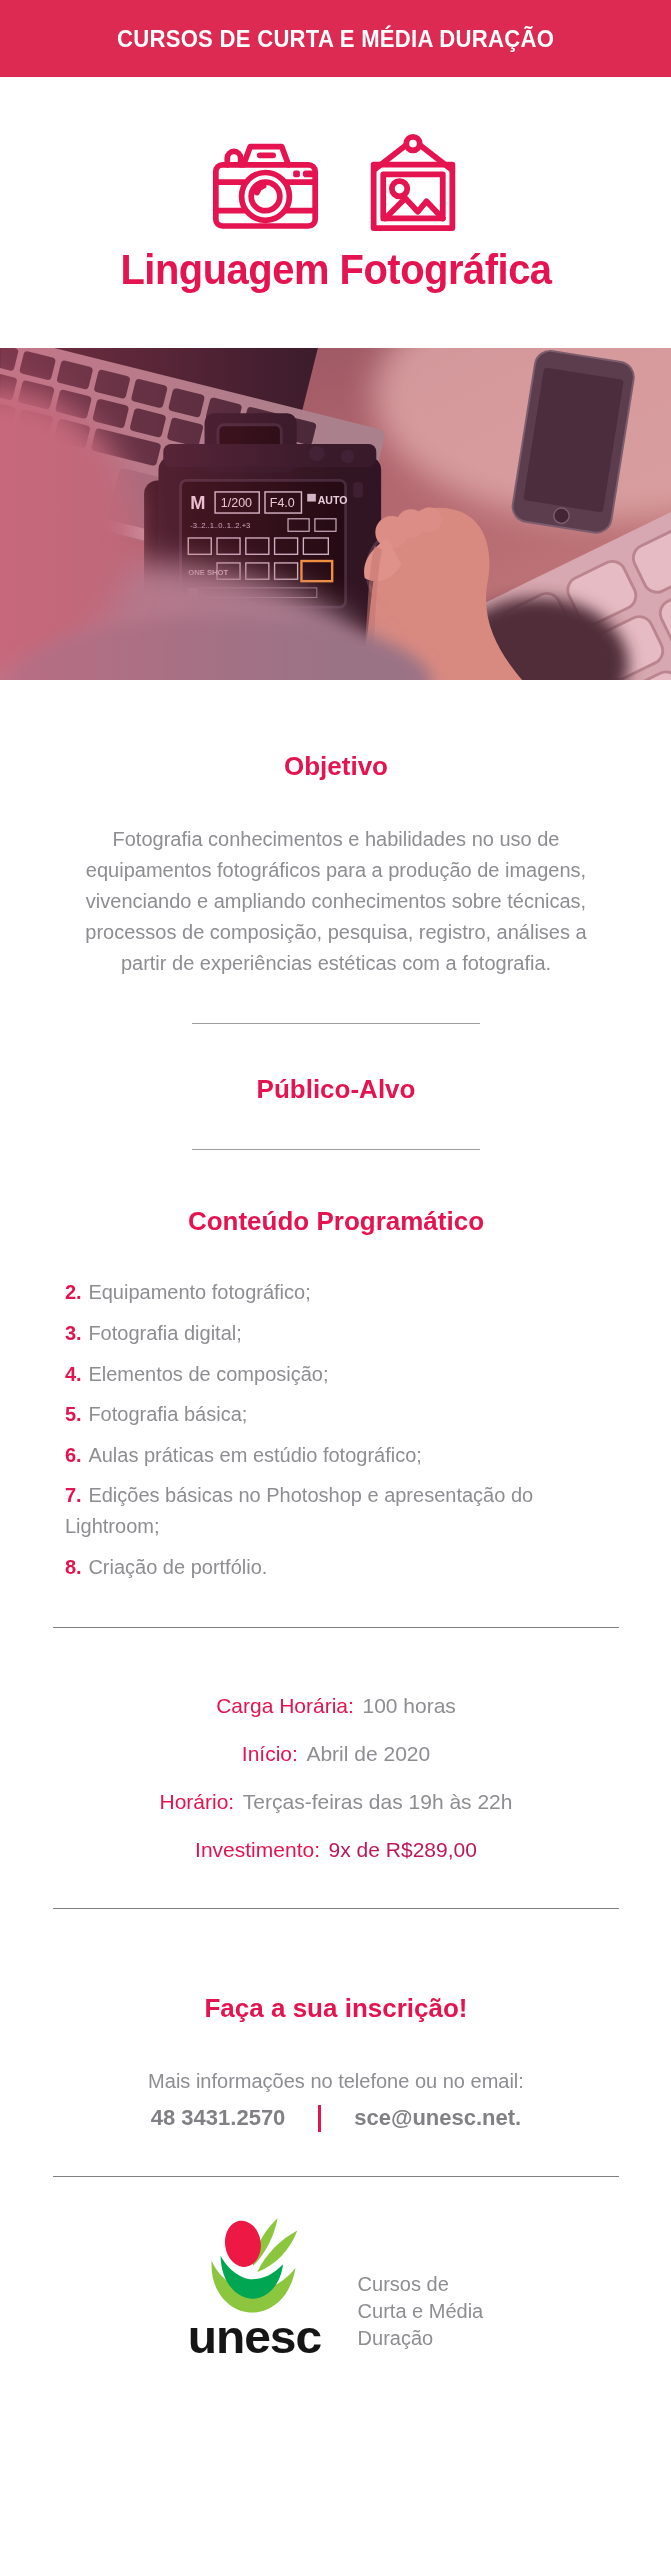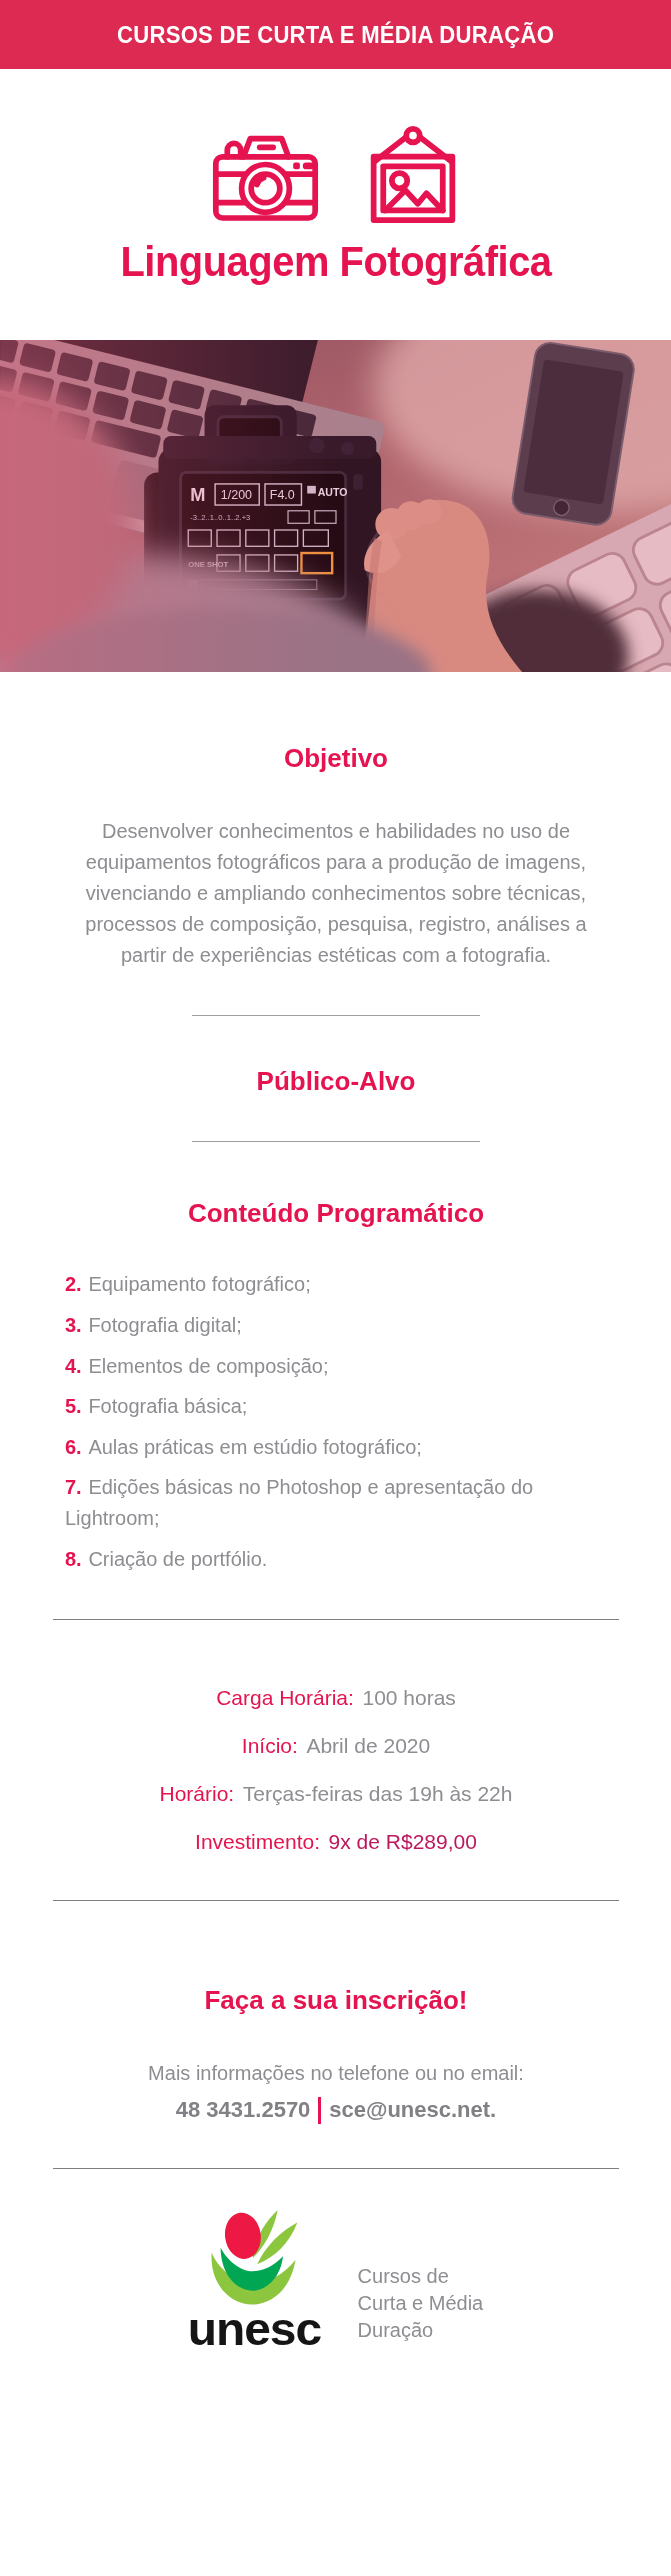--- a/index.html
+++ b/index.html
@@ -1,20 +1,20 @@
 <!DOCTYPE html>
 <html><head>
 <meta charset="utf-8">
 <style>
   html,body{margin:0;padding:0;background:#ffffff;}
   body{width:672px;font-family:"Liberation Sans",sans-serif;-webkit-font-smoothing:antialiased;}
   .flyer{width:672px;min-height:2576px;background:#fff;overflow:hidden;}
 
   
-  .banner{height:69px;background:#DC2A52;display:flex;align-items:center;justify-content:center;}
+  .banner{height:77px;background:#DC2A52;display:flex;align-items:center;justify-content:center;}
   .banner span{color:#fff;font-size:24px;font-weight:700;letter-spacing:0.3px;transform:scaleX(.92);display:inline-block;white-space:nowrap;}
 
   
   .icons-row{margin-top:56px;display:flex;justify-content:center;align-items:flex-end;gap:46px;height:98px;}
   .icons-row svg{display:block;}
   .page-title{margin:15.4px 0 0 0;text-align:center;color:#E5134F;font-size:42px;font-weight:700;letter-spacing:-0.5px;transform:scaleX(.95);}
 
   
   .hero{margin-top:54px;width:672px;height:332px;line-height:0;}
   .hero svg{display:block;}
@@ -40,21 +40,21 @@
   .conteudo-list .num{color:#E5134F;font-weight:700;margin-right:6.7px;}
 
   .info-block{margin-top:63px;text-align:center;}
   .info-row{font-size:21px;line-height:29px;margin-bottom:19px;}
   .info-label{color:#E5134F;font-weight:400;margin-right:8.6px;}
   .info-value{color:#8D8D92;}
   .info-value.bold{font-weight:400;color:#be185d;}
 
   .inscricao-title{margin-top:84px;}
   .inscricao-line{margin-top:42px;}
-  .contact-row{margin-top:7.7px;display:flex;justify-content:center;align-items:center;gap:8px;}
+  .contact-row{margin-top:7.7px;display:flex;justify-content:center;align-items:center;gap:33px;}
   .contact-item{color:#808085;font-size:22px;font-weight:700;text-decoration:none;}
   .contact-bar{display:inline-block;width:2.9px;height:27px;background:#E5134F;}
   .d3{margin-top:29px;}
 
   
   .footer{margin-top:40px;display:flex;justify-content:center;align-items:flex-start;gap:38px;padding-bottom:38px;}
   .logo-lockup{display:flex;flex-direction:column;align-items:center;}
   .logo-wordmark{font-size:47px;font-weight:700;color:#151515;letter-spacing:-1px;line-height:1;margin-top:-3.8px;transform:scaleX(1.02);}
   .logo-tagline{margin-top:54px;color:#8D8D92;font-size:20px;line-height:27px;}
 </style>
@@ -249,21 +249,21 @@
       <ellipse cx="-10" cy="190" rx="150" ry="150" fill="#a87680" filter="url(#blurL)"></ellipse>
       <ellipse cx="230" cy="350" rx="220" ry="70" fill="#8f7f8d" filter="url(#blurM)"></ellipse>
 
       <rect x="0" y="0" width="700" height="346" fill="#e02a52" opacity="0.14"></rect>
       <rect x="0" y="0" width="700" height="346" fill="url(#tintL)"></rect>
     </svg>
   </div>
 
   <section class="sec-objetivo">
     <h2 class="sec-title">Objetivo</h2>
-    <p class="body-text center objetivo-body">Desenvolver conhecimentos e habilidades no uso de equipamentos fotográficos para a produção de imagens, vivenciando e ampliando conhecimentos sobre técnicas, processos de composição, pesquisa, registro, análises a partir de experiências estéticas com a fotografia.</p>
+    <p class="body-text center objetivo-body">Fotografia conhecimentos e habilidades no uso de equipamentos fotográficos para a produção de imagens, vivenciando e ampliando conhecimentos sobre técnicas, processos de composição, pesquisa, registro, análises a partir de experiências estéticas com a fotografia.</p>
   </section>
 
   <hr class="divider short">
 
   <section>
     <h2 class="sec-title publico-title">Público-Alvo</h2>
   </section>
 
   <hr class="divider short d2">
 

